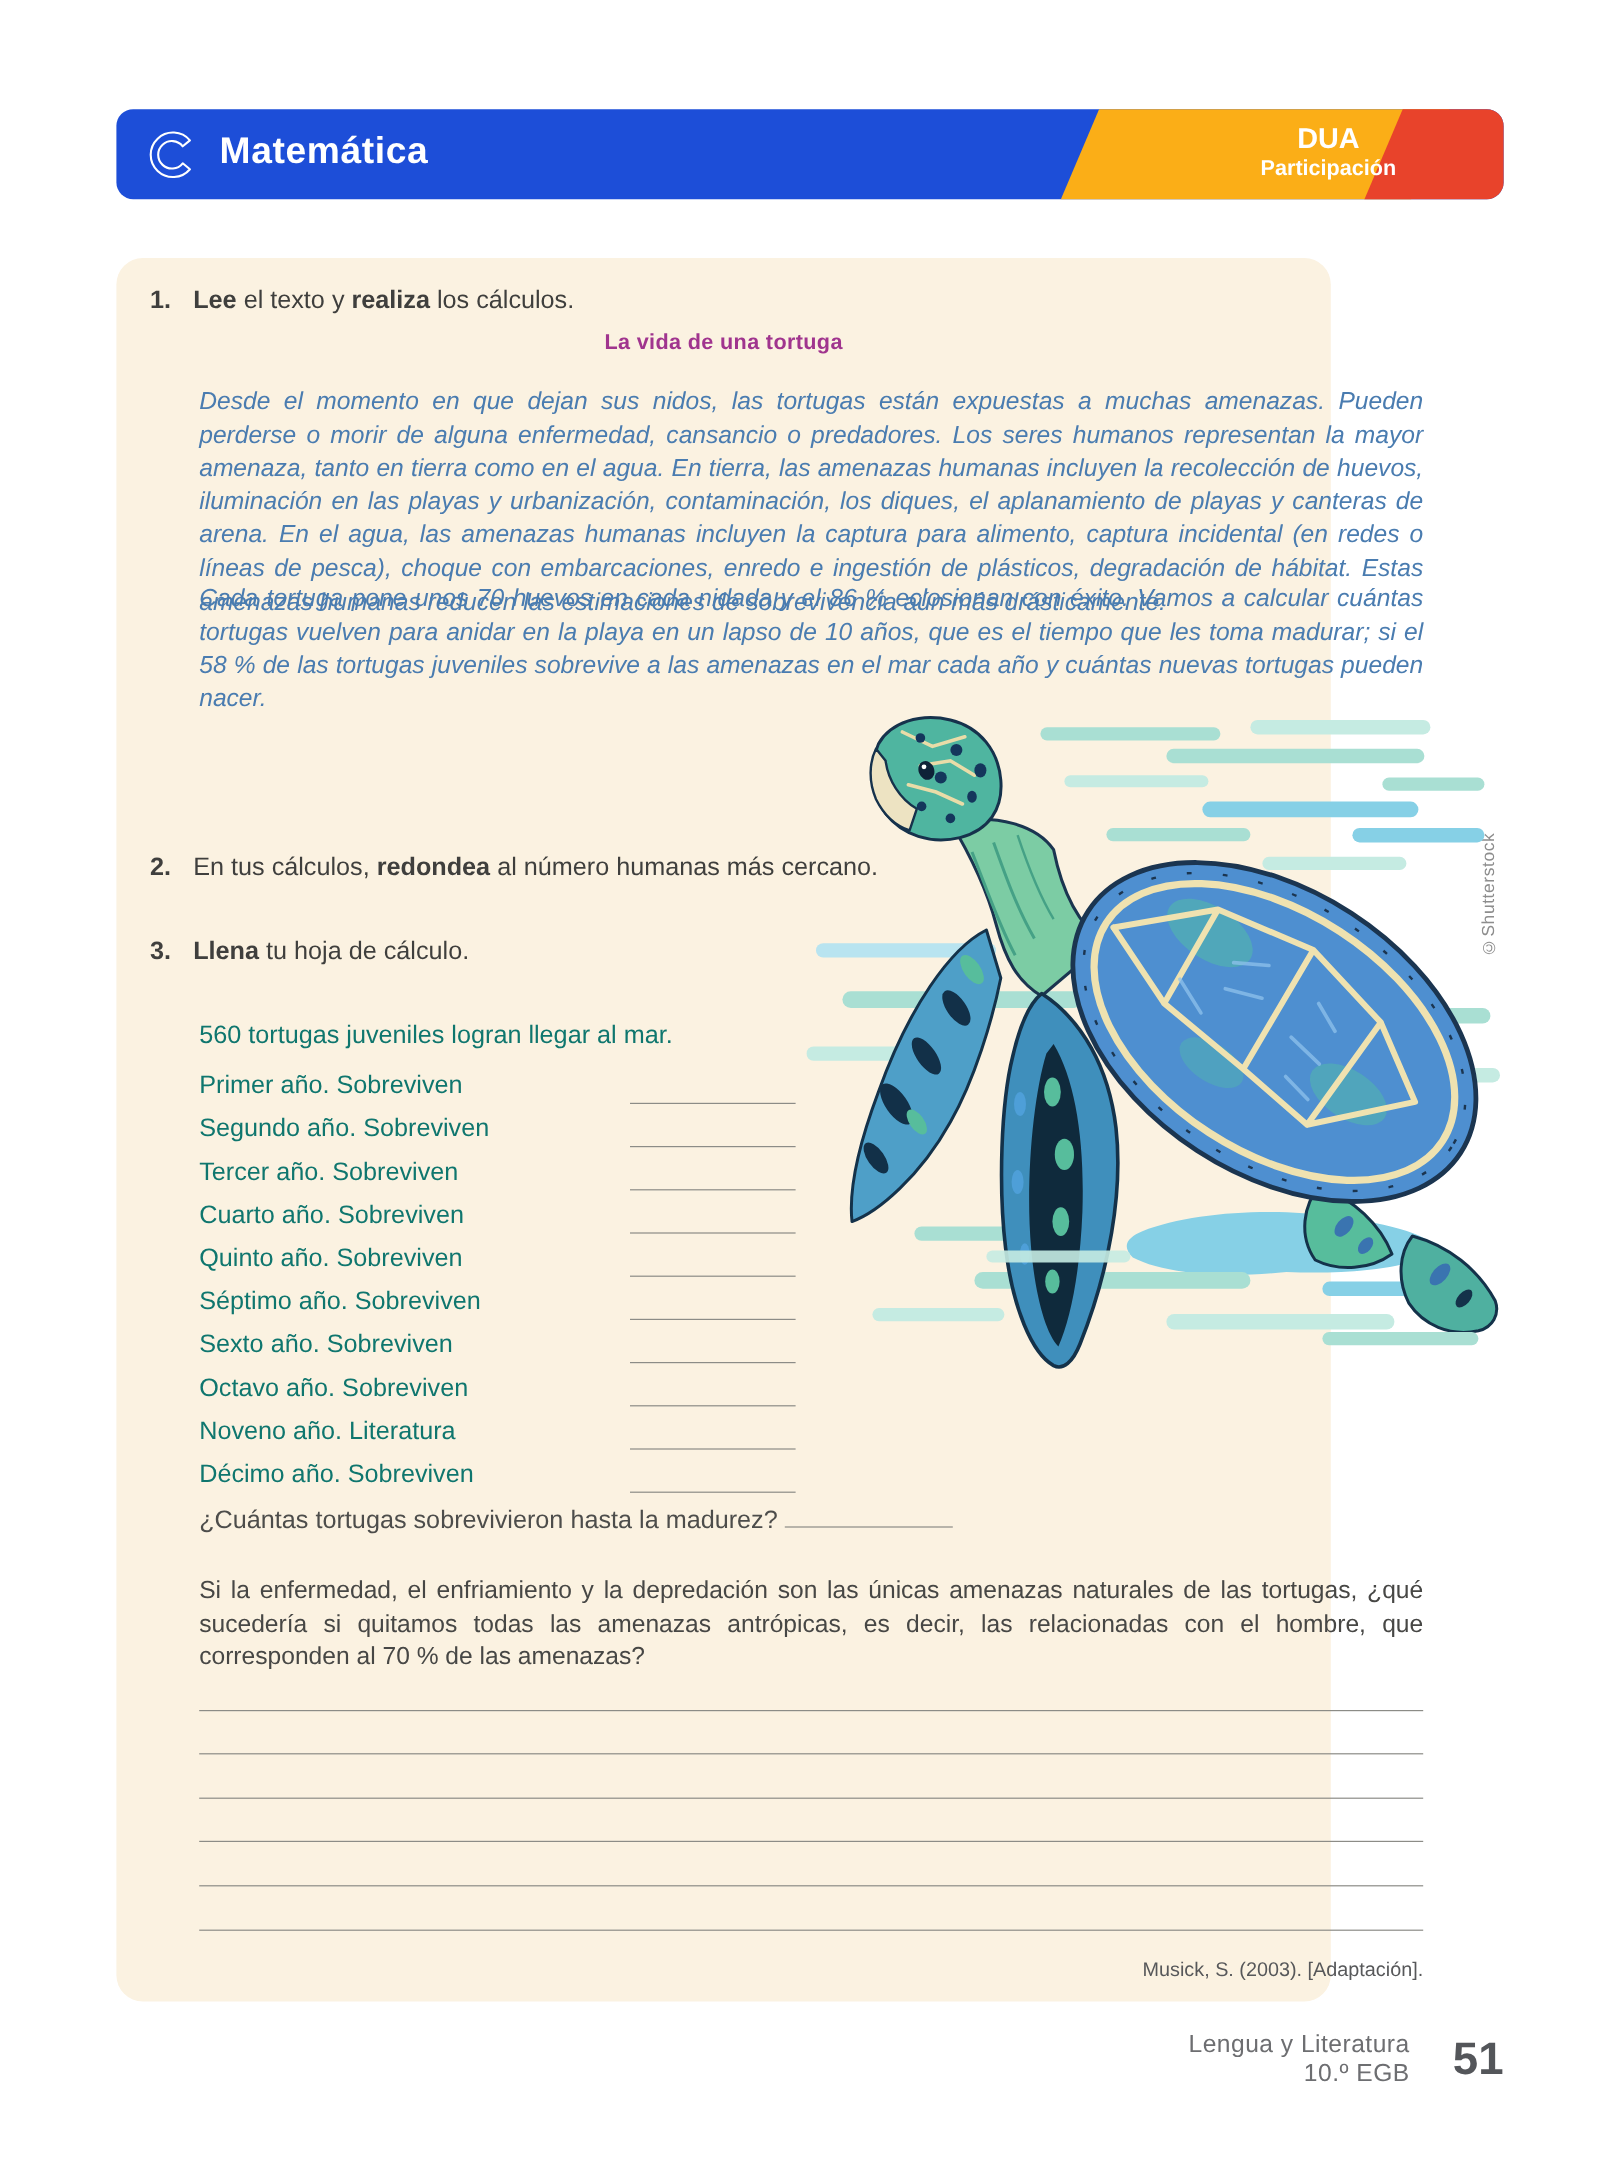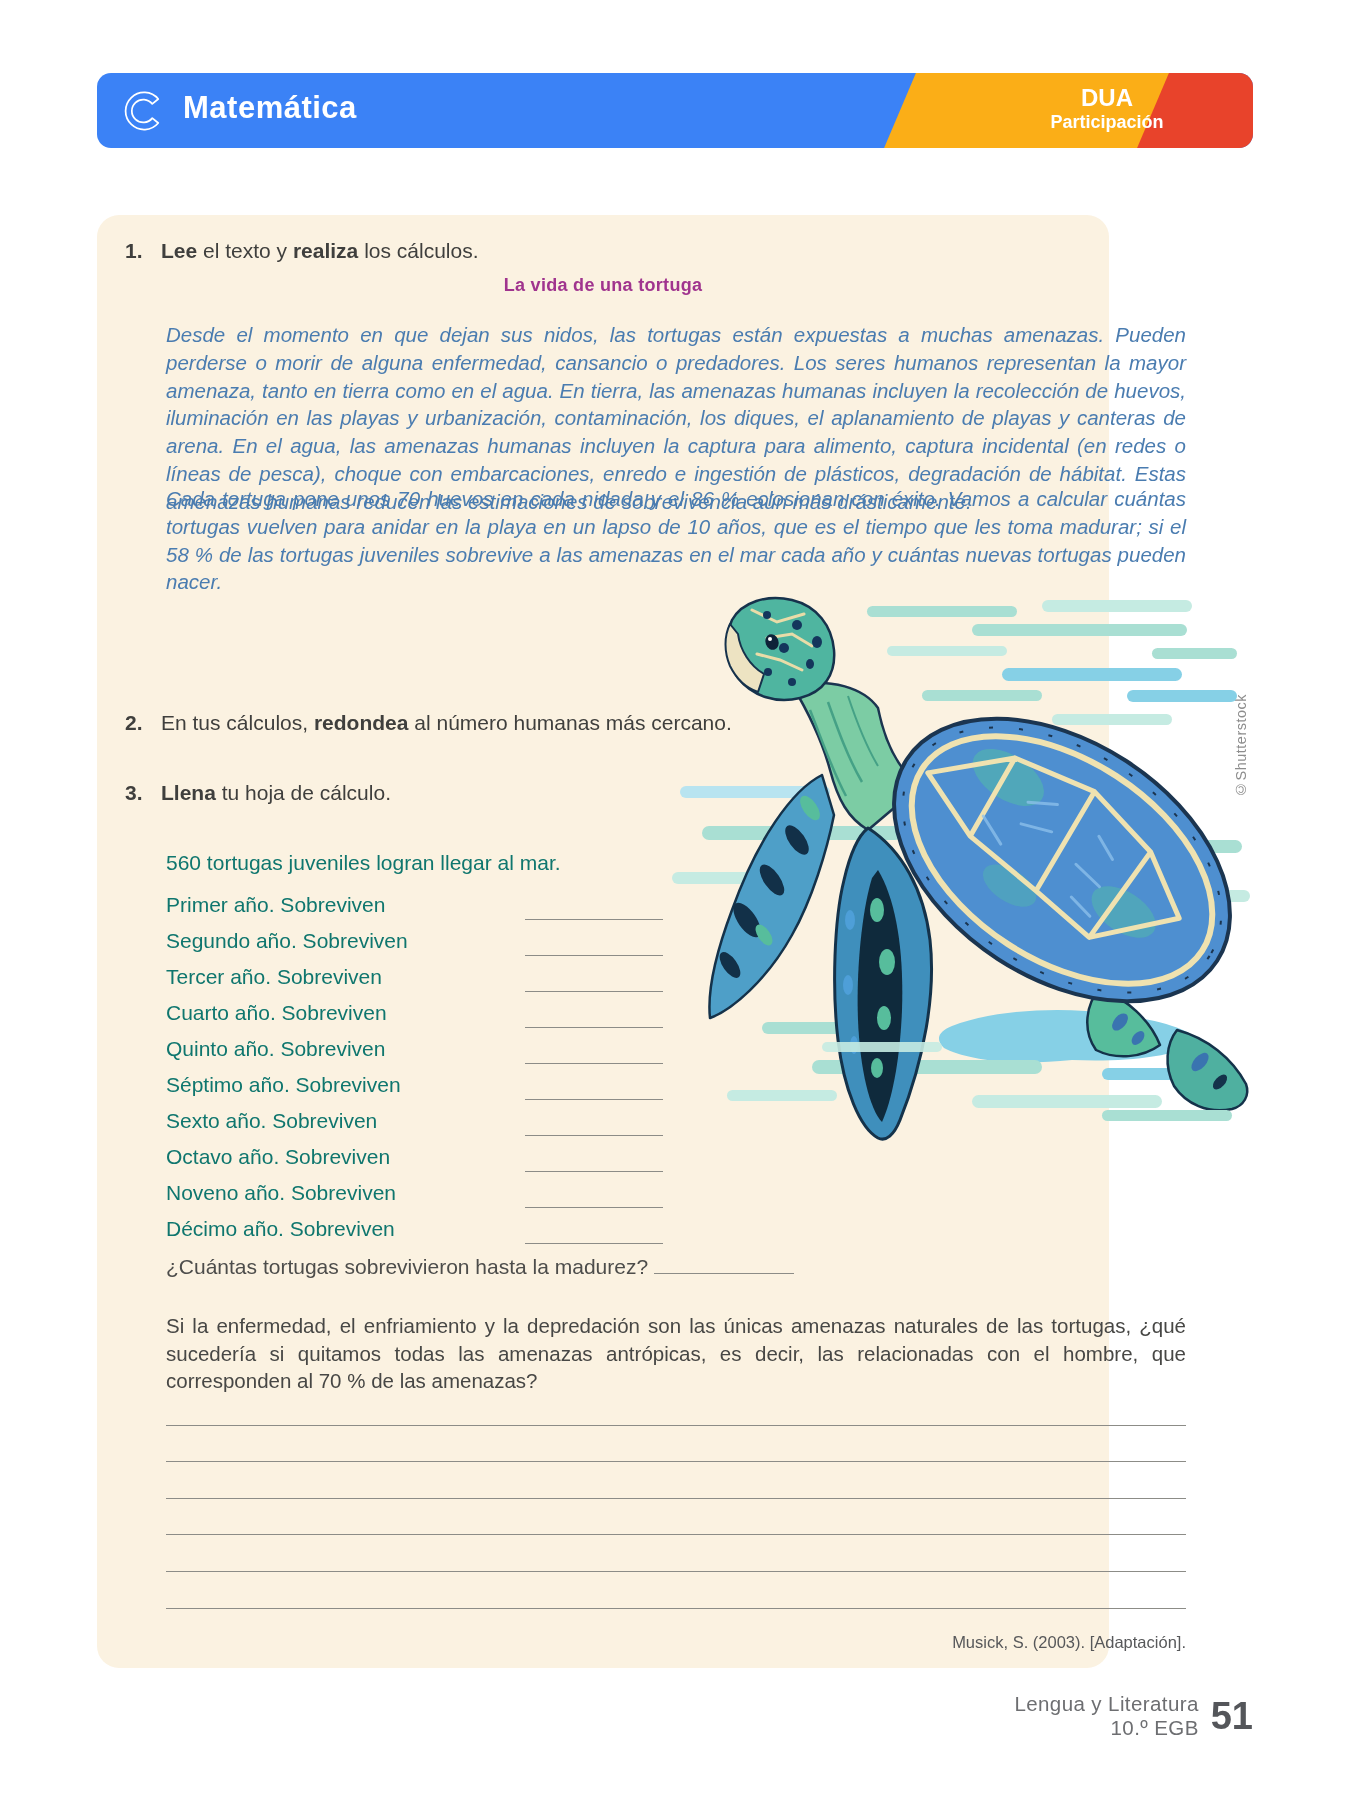--- a/index.html
+++ b/index.html
@@ -1,21 +1,21 @@
 <!DOCTYPE html>
 <html><head>
 <meta charset="utf-8">
 <style>
   html,body{margin:0;padding:0;background:#ffffff;}
   .page{position:relative;width:1350px;height:1800px;background:#ffffff;overflow:hidden;
         font-family:"Liberation Sans", sans-serif;}
 
   
-  .header{position:absolute;left:97px;top:73px;width:1156px;height:75px;
-          background:#3b82f6;border-radius:14px;overflow:hidden;}
+  .header{position:absolute;left:97px;top:91px;width:1156px;height:75px;
+          background:#1d4ed8;border-radius:14px;overflow:hidden;}
   .header .band-yellow{position:absolute;top:-6px;bottom:-6px;left:803px;width:292px;
           background:#FBAE17;transform:skewX(-23deg);}
   .header .band-red{position:absolute;top:-6px;bottom:-6px;right:-120px;width:220px;
           background:#E8432B;transform:skewX(-23deg);}
   .header .logo{position:absolute;left:22px;top:14px;width:48px;height:48px;}
   .header .subject{position:absolute;left:86px;top:17px;color:#ffffff;
           font-size:31px;font-weight:bold;letter-spacing:0.5px;}
   .header .badge{position:absolute;left:920px;top:12px;width:180px;text-align:center;color:#ffffff;}
   .header .badge .t1{font-size:24px;font-weight:bold;line-height:26px;}
   .header .badge .t2{font-size:18px;font-weight:bold;line-height:22px;}
@@ -57,21 +57,21 @@
   .credit{position:absolute;left:69px;top:1418px;width:1020px;text-align:right;
           color:#57585A;font-size:16.5px;}
 
   .shutterstock{position:absolute;left:1136px;top:472px;height:110px;
           writing-mode:vertical-rl;transform:rotate(180deg);
           color:#8d8d8d;font-size:14.5px;letter-spacing:0.5px;}
 
   .turtle-wrap{position:absolute;left:575px;top:375px;width:580px;height:560px;}
 
   
-  .footer{position:absolute;top:1692px;right:97px;display:flex;align-items:center;gap:12px;}
+  .footer{position:absolute;top:1692px;right:97px;display:flex;align-items:center;gap:36px;}
   .footer .ftext{text-align:right;color:#6D6E71;font-size:20.5px;line-height:24px;letter-spacing:0.4px;}
   .footer .pageno{color:#54565A;font-size:38px;font-weight:bold;}
 </style>
 </head>
 <body>
 
 <div class="page">
 
   <div class="header">
     <div class="band-yellow"></div>
@@ -134,21 +134,21 @@
         </div>
           <div class="surv-row">
           <span class="lbl">Sexto año.  Sobreviven</span>
           <span class="blank"></span>
         </div>
           <div class="surv-row">
           <span class="lbl">Octavo año. Sobreviven</span>
           <span class="blank"></span>
         </div>
           <div class="surv-row">
-          <span class="lbl">Noveno año. Sobreviven</span>
+          <span class="lbl">Noveno año. Literatura</span>
           <span class="blank"></span>
         </div>
           <div class="surv-row">
           <span class="lbl">Décimo año.  Sobreviven</span>
           <span class="blank"></span>
         </div>
         </div>
     </div>
 
     <div class="maturity">

